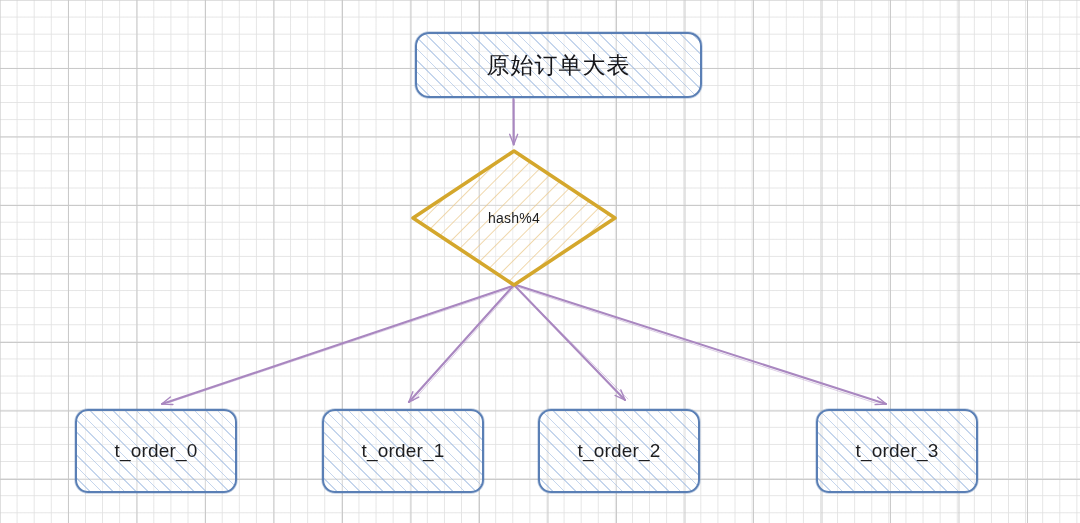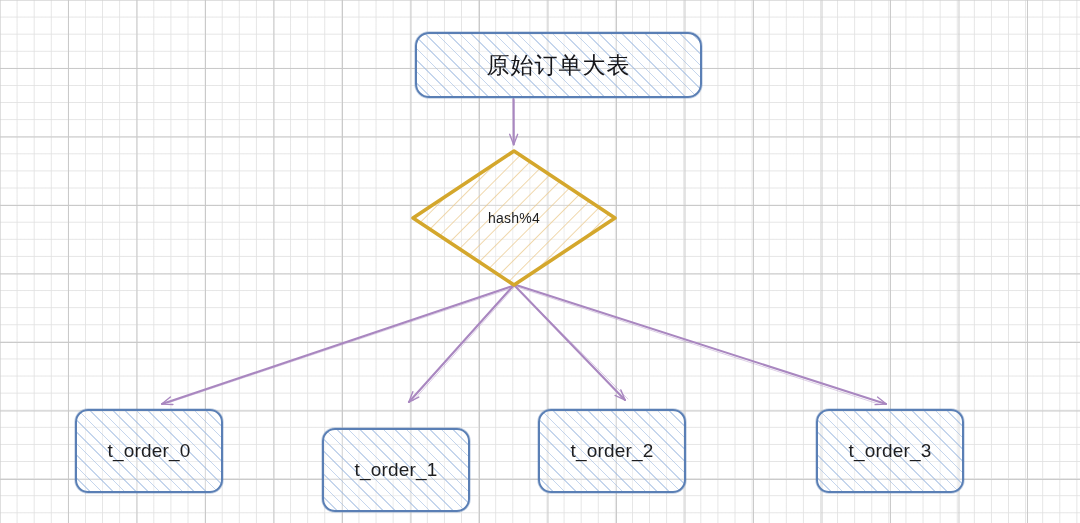--- a/index.html
+++ b/index.html
@@ -63,29 +63,29 @@
     border-radius: 14px;
     margin-left: 48px;
   }
   #node-source .node-label {
     font-size: 23px;
     color: #16161a;
     letter-spacing: 1px;
   }
   .shard-node {
     top: 409px;
-    width: 148px;
+    width: 162px;
     height: 84px;
     text-align: center;
   }
   .shard-node .node-label {
     font-size: 19px;
   }
   #node-shard-0 { left: 75px; }
-  #node-shard-1 { left: 322px; margin-top: 19px; }
+  #node-shard-1 { left: 322px; }
   #node-shard-2 { left: 538px; }
   #node-shard-3 { left: 800px; margin-left: 16px; }
 
   
   #node-decision {
     left: 411px;
     top: 149px;
     width: 206px;
     height: 138px;
   }

